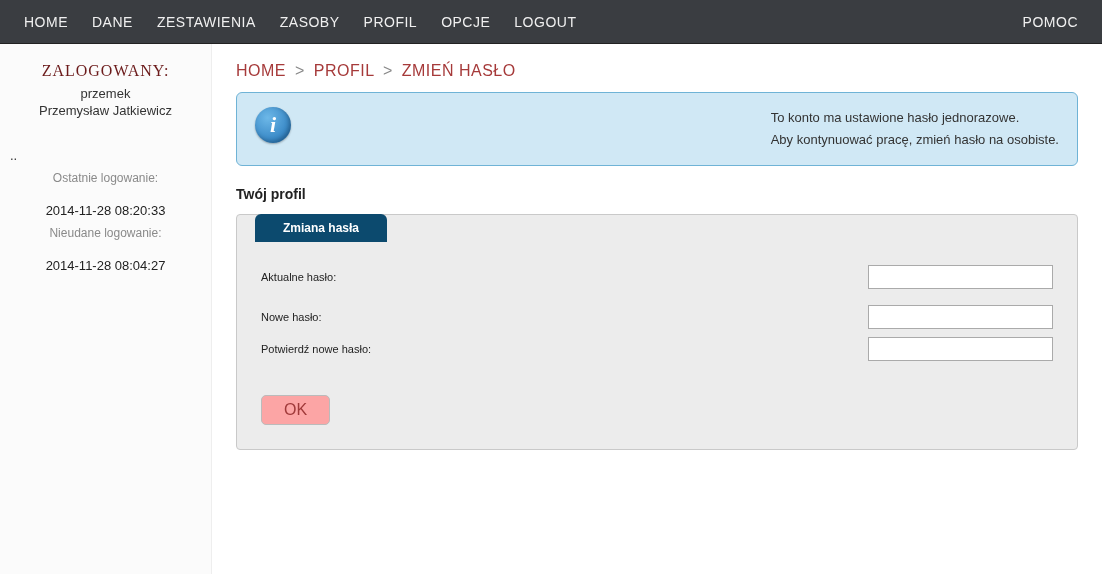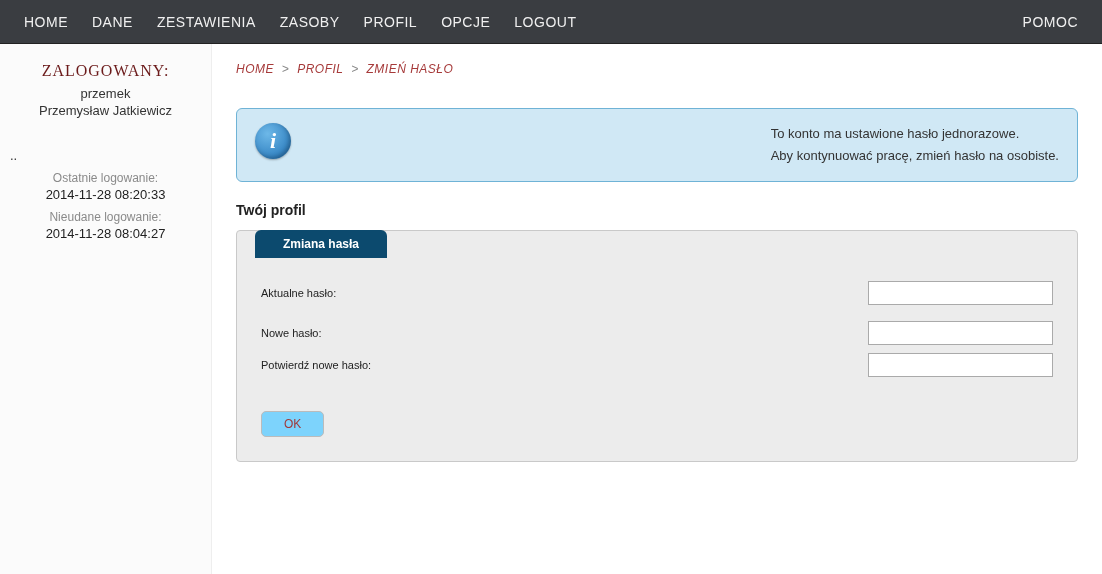--- a/index.html
+++ b/index.html
@@ -42,31 +42,30 @@
     font-size: 16px;
     letter-spacing: 1px;
     color: #6b1a1a;
     font-family: Georgia, 'Times New Roman', serif;
     margin-bottom: 6px;
   }
   .sidebar-user { font-size: 13px; color: #333; margin-bottom: 2px; }
   .sidebar-name { font-size: 13px; color: #333; margin-bottom: 30px; }
   .sidebar-dots { text-align: left; padding-left: 4px; color:#333; }
   .sidebar-label { color: #8a8a8a; font-size: 12px; margin-top: 8px; }
-  .sidebar-value { color: #222; font-size: 13px; margin-top: 2px; }
+  .sidebar-value { color: #222; font-size: 13px; margin-top: 18px; }
   .main {
     flex: 1;
     background: #fff;
     padding: 18px 24px 30px 24px;
   }
   .breadcrumb {
-    font-size: 12px;
+    font-size: 16px;
     letter-spacing: 0.5px;
-    margin-bottom: 32px;
-    font-style: italic;
+    margin-bottom: 12px;
   }
   .breadcrumb a, .breadcrumb span.link {
     color: #a63a3a;
     text-decoration: none;
   }
   .breadcrumb .sep { color: #888; margin: 0 4px; }
   .infobox {
     background: #d0e8f5;
     border: 1px solid #6fb3d6;
     border-radius: 6px;
@@ -133,23 +132,23 @@
     border: 1px solid #aaa;
     background: #fff;
     padding: 2px 6px;
     font-size: 13px;
   }
   .btn-ok {
     margin-top: 18px;
     padding: 5px 22px;
     border: 1px solid #bbb;
     border-radius: 5px;
-    background: #7dd3fc;
+    background: #fca5a5;
     color: #a03a3a;
-    font-size: 12px;
+    font-size: 16px;
     cursor: pointer;
   }
 </style>
 </head>
 <body>
 
 <div class="topbar">
   <div class="topbar-left">
     <a href="#">HOME</a>
     <a href="#">DANE</a>

